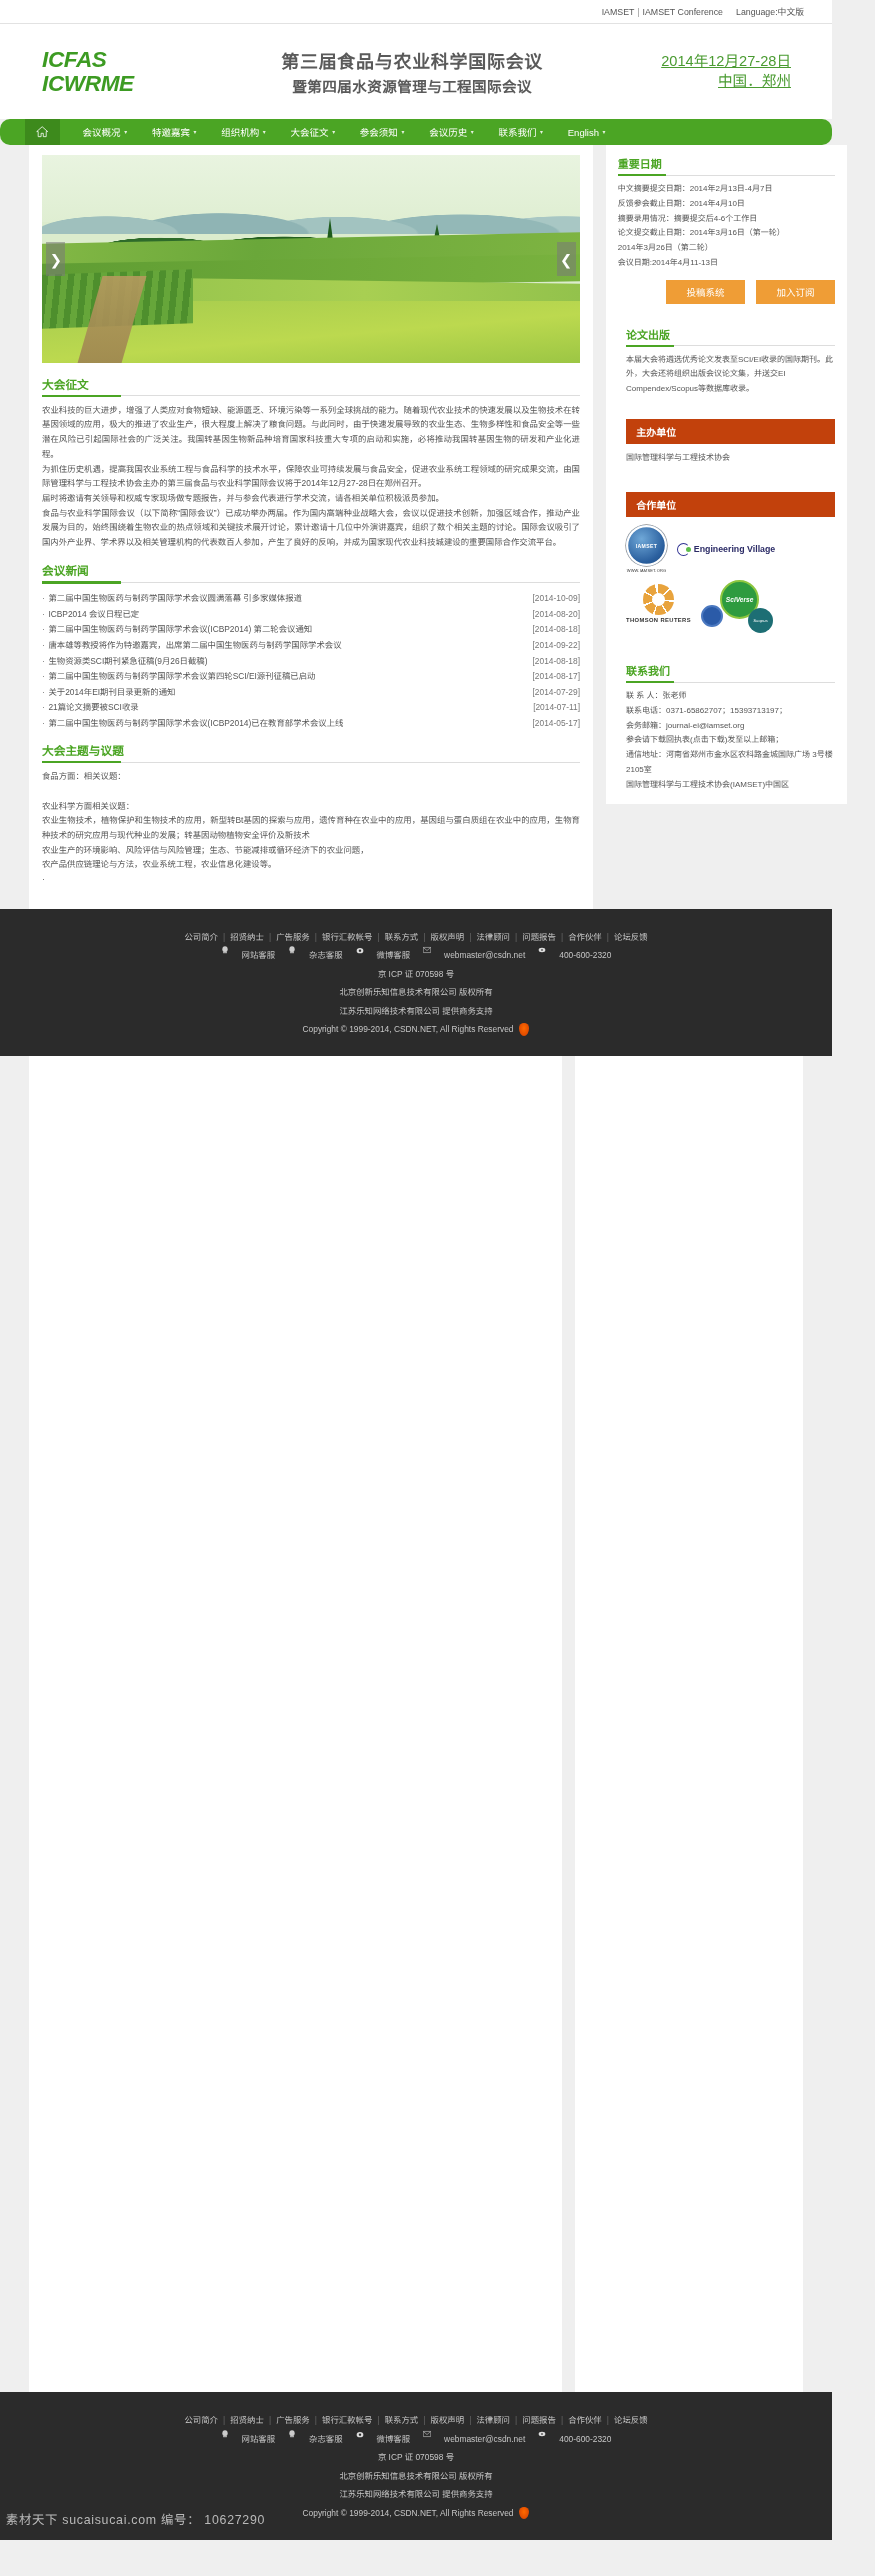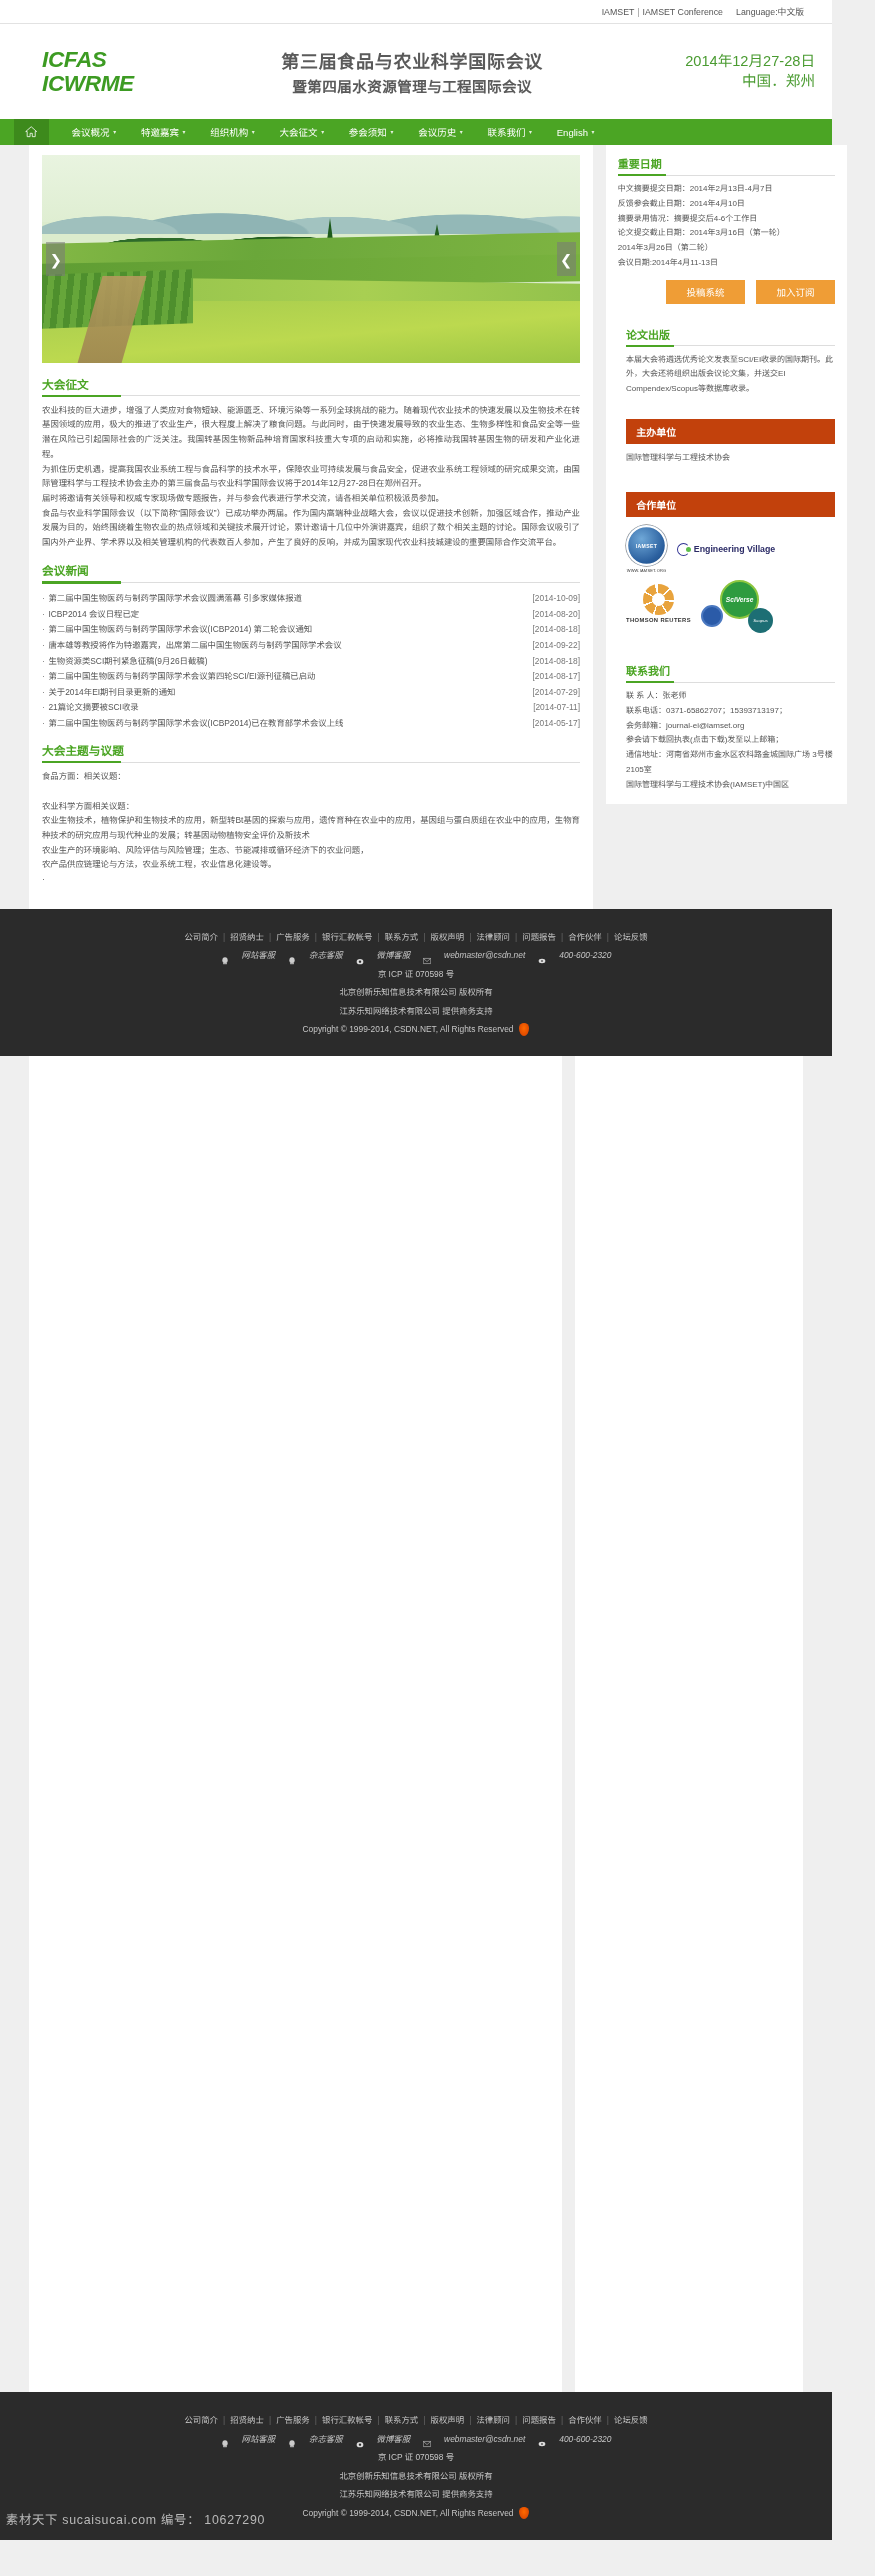--- a/index.html
+++ b/index.html
@@ -50,34 +50,36 @@
     flex: 1;
     text-align: center;
     color: #5a5a5a;
     padding-left: 7.3px;
   }
   .title-block .t1 { font-size: 18px; font-weight: bold; letter-spacing: 0.7px; white-space: nowrap;}
   .title-block .t2 { font-size: 14.6px; font-weight: bold; letter-spacing: 0.4px; margin-top: 2.2px; white-space: nowrap;}
   .date-block {
     width: 197px;
     text-align: right;
-    padding-right: 17px;
+    padding-right: 41px;
     color: #4a9b31;
     line-height: 1.35;
+    text-decoration: underline;
   }
   .date-block .d1 { font-size: 14.6px; }
   .date-block .d2 { font-size: 14.6px; }
 
   
   .nav {
     height: 26px;
     background: #4ba524;
     display: flex;
     align-items: stretch;
-    padding-left: 14px;
+    padding-left: 25px;
+    border-radius: 10px;
   }
   .nav .home {
     width: 35px;
     background: #3d8a1c;
     display: flex;
     align-items: center;
     justify-content: center;
   }
   .home-icon { display:block; }
   .nav ul { list-style: none; display: flex; align-items: stretch; margin-left: 10.2px; }
@@ -335,21 +337,21 @@
     color: #c6c6c6;
     padding: 19px 0 17.5px 0;
     text-align: center;
     font-size: 8.4px;
     line-height: 2.2;
   }
   .footer a { color:#c6c6c6; text-decoration:none; }
   .footer .links span.sep { margin: 0 5.1px; color:#666; }
   .footer .links a { cursor: pointer; }
   .fserv { display:flex; justify-content:center; align-items:center; gap: 13px; }
-  .fserv .item { display:inline-flex; align-items:flex-end; gap:13px; cursor:pointer;font-style:italic; }
+  .fserv .item { display:inline-flex; align-items:flex-start; gap:13px; cursor:pointer; }
   .mini-icon { display:inline-block; width:8px; height:8px; }
   .footer .copy { display:inline-flex; align-items:center; gap:5.8px; }
   .seal {
     width: 10.2px; height: 12.4px;
     background: radial-gradient(ellipse at 50% 40%, #ff6a00, #d03b00);
     border-radius: 50% 50% 50% 50% / 38% 38% 62% 62%;
     display:inline-block;
   }
 
   

